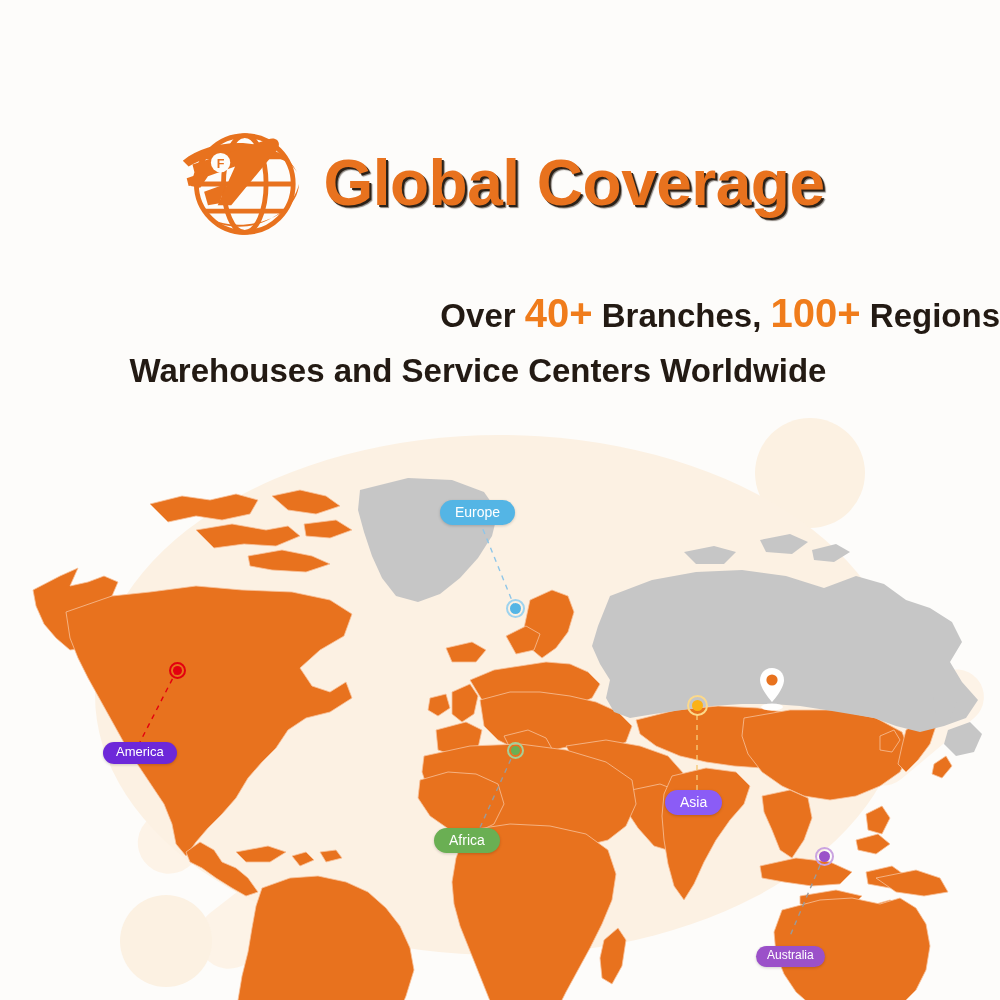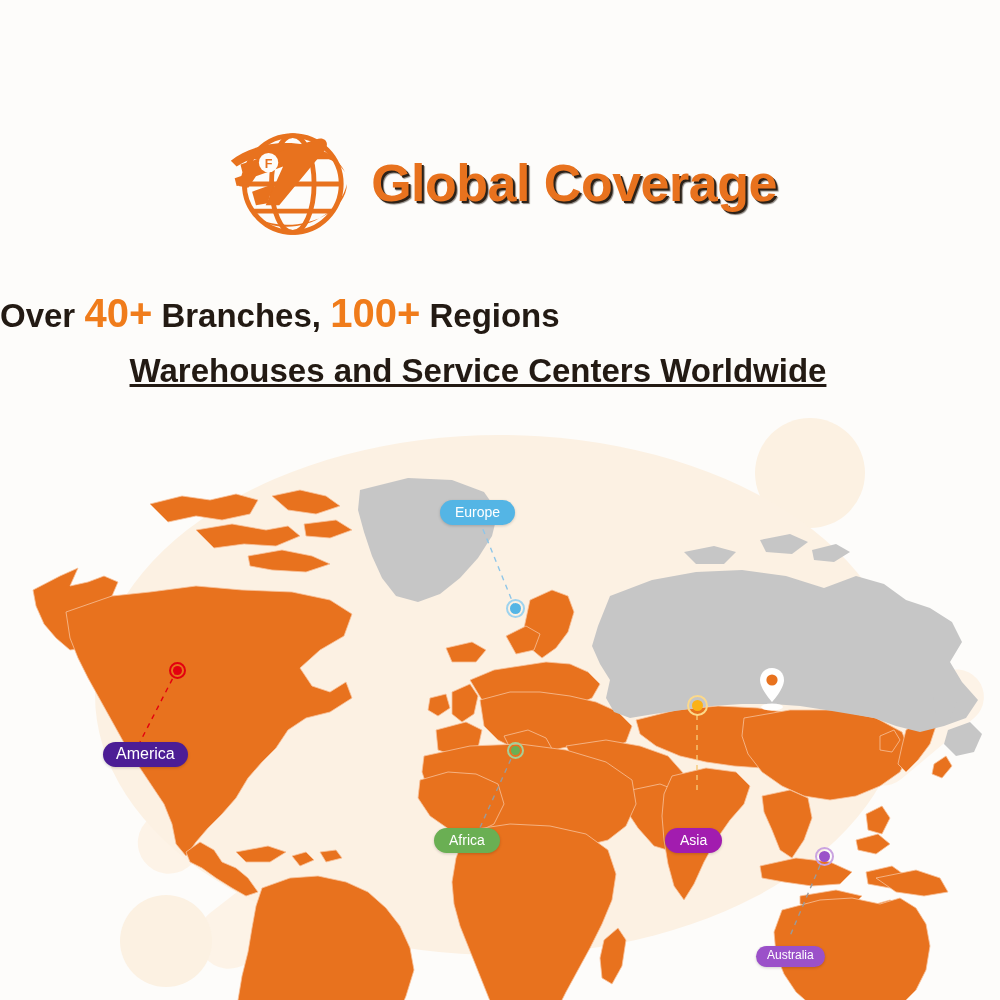--- a/index.html
+++ b/index.html
@@ -18,56 +18,56 @@
 
   
   .header{ position:absolute; top:0; left:0; width:1000px; z-index:5; }
 
   .title-row{
     position:absolute; top:122px; left:0; width:1000px;
     display:flex; align-items:center; justify-content:center; gap:22px;
   }
   .logo{ width:126px; height:122px; flex:0 0 auto; }
   .page-title{
-    font-size:52px; font-weight:bold; color:#e8721e;
+    font-size:64px; font-weight:bold; color:#e8721e;
     letter-spacing:-0.5px; line-height:1;
     text-shadow:2px 2px 0 #2b2118, 3px 3px 1px rgba(40,30,20,.55);
     white-space:nowrap;
   }
 
   .sub1{
-    position:absolute; top:291px; left:0; width:1000px; text-align:left;
+    position:absolute; top:291px; left:0; width:1000px; text-align:right;
     font-size:33px; font-weight:bold; color:#231a13; white-space:nowrap;
   }
   .sub2{
     position:absolute; top:352px; left:0; width:956px; text-align:center;
-    font-size:33px; font-weight:bold; color:#231a13; white-space:nowrap;text-decoration:underline;
+    font-size:33px; font-weight:bold; color:#231a13; white-space:nowrap;
   }
   .num{ color:#f07c1b; font-size:40px; font-weight:bold; }
 
   
   .map-wrap{ position:absolute; top:400px; left:0; width:1000px; height:600px; z-index:2; }
   .map-oval{
     position:absolute; left:95px; top:35px; width:810px; height:520px;
     background:#fcf1e3; border-radius:50%;
   }
   .map-svg{ position:absolute; inset:0; width:1000px; height:600px; }
 
   
   .pill{
     position:absolute; z-index:8;
     color:#ffffff; font-size:14px; font-weight:normal;
     padding:4px 15px 5px; border-radius:14px;
     white-space:nowrap; line-height:1.15;
     box-shadow:0 1px 3px rgba(0,0,0,.18);
   }
   .pill-europe   { background:#54b5e5; left:440px; top:500px; }
-  .pill-america  { background:#4c1d95; left:103px; top:742px; font-size:16px; padding:3px 13px 4px; }
+  .pill-america  { background:#6d28d9; left:103px; top:742px; font-size:13px; padding:3px 13px 4px; }
   .pill-africa   { background:#6aaf53; left:434px; top:828px;text-align:center; }
-  .pill-asia     { background:#a21caf; left:665px; top:828px; }
+  .pill-asia     { background:#8b5cf6; left:665px; top:790px; }
   .pill-australia{ background:#9b51c9; left:756px; top:932px; font-size:12px; padding:3px 11px 4px;margin-top:14px; }
 
   .dot{ position:absolute; border-radius:50%; z-index:7; }
   .dot-ring{
     position:absolute; border-radius:50%; z-index:6;
     border:2px solid currentColor;
   }
 </style>
 </head>
 <body>

